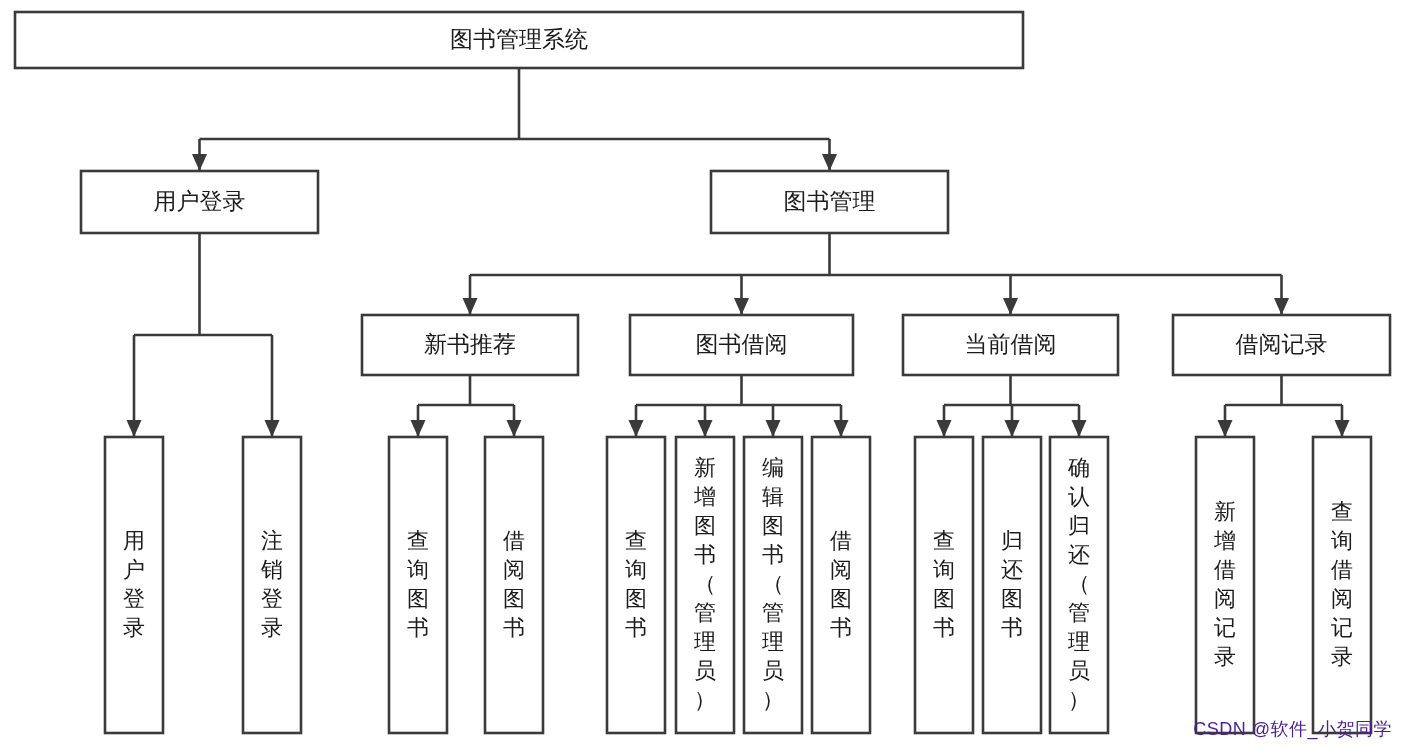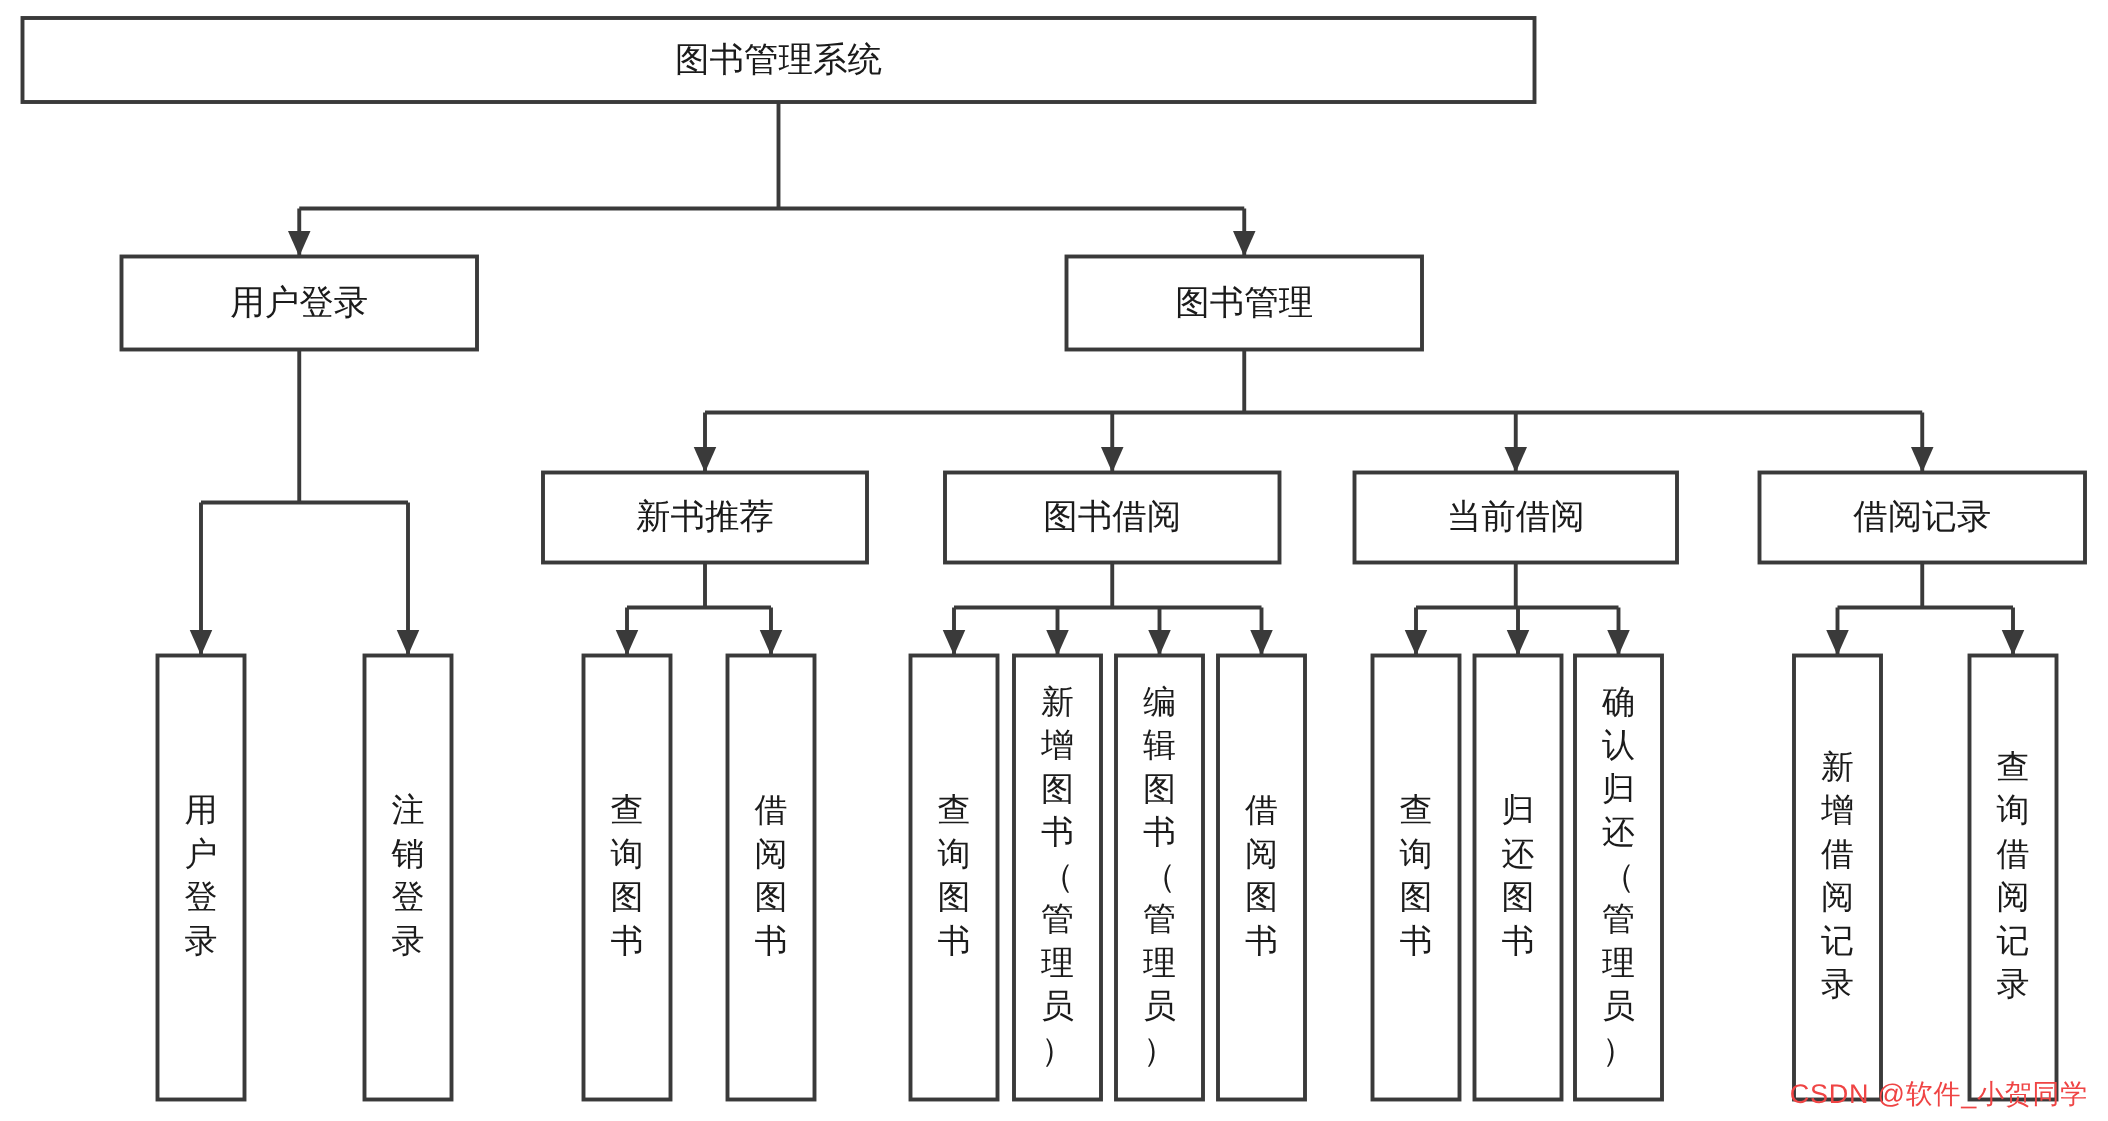--- a/index.html
+++ b/index.html
@@ -53,21 +53,21 @@
   text.v-label {
     font-size: 22px;
     text-anchor: middle;
   }
   .watermark {
     position: absolute;
     right: 10px;
     bottom: 6px;
     font-family: "Liberation Sans", "DejaVu Sans", sans-serif;
     font-size: 18px;
-    color: #ef4444;
+    color: #4c1d95;
     letter-spacing: 0.5px;
     white-space: nowrap;
     pointer-events: none;
   }
 </style>
 </head>
 <body>
 
 <div id="diagram-root">
   <svg class="flow" viewBox="0 0 1405 747" xmlns="http://www.w3.org/2000/svg">

